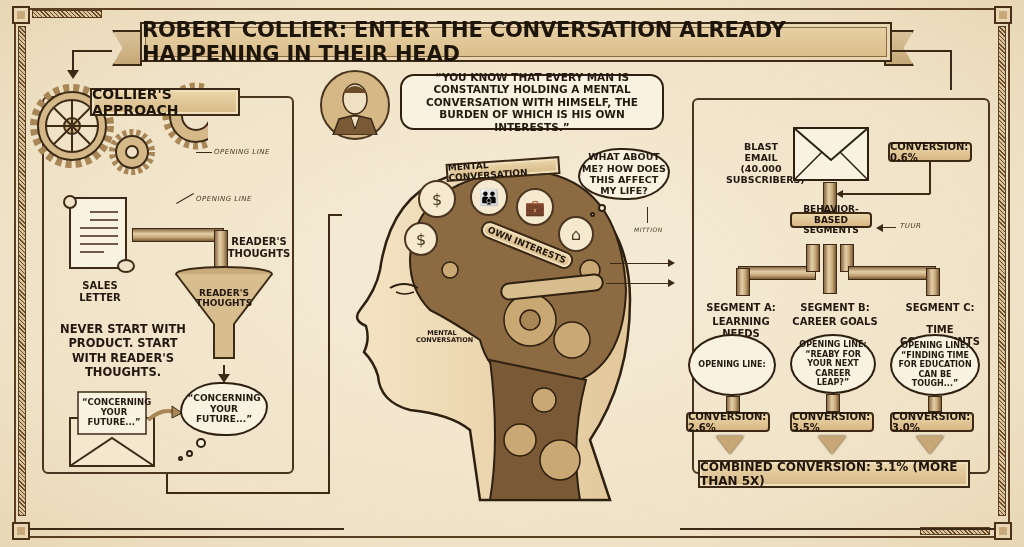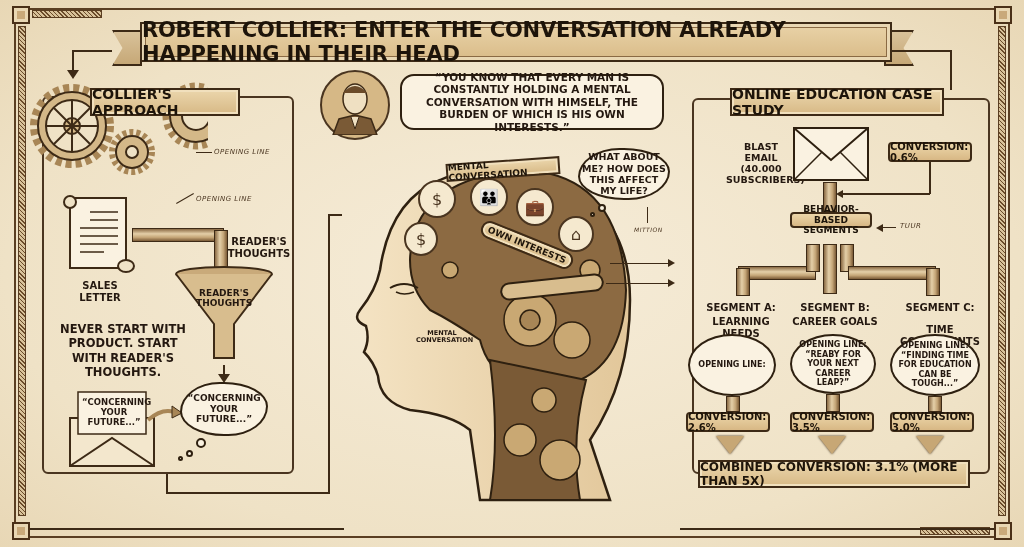--- a/index.html
+++ b/index.html
@@ -208,21 +208,20 @@
   <div class="small-hand" style="left:634px; top:226px; font-size:6px;">Mittion</div>
 
   <div class="txt" style="left:416px; top:330px; width:52px; font-size:6.5px;">Mental Conversation</div>
 
   <div class="line" style="left:610px; top:263px; width:60px; height:1px;"></div>
   <div class="arrow-right" style="left:668px; top:259px;"></div>
   <div class="line" style="left:606px; top:283px; width:64px; height:1px;"></div>
   <div class="arrow-right" style="left:668px; top:279px;"></div>
 
   <div class="panel" style="left:692px; top:98px; width:298px; height:376px;"></div>
-  <div class="panel-label" style="left:730px; top:88px; width:214px; height:28px; font-size:14px;">Online Education Case Study</div>
 
   <div class="txt" style="left:726px; top:142px; width:70px; font-size:9.5px;">Blast Email (40.000 subscribers)</div>
   <svg class="abs" style="left:792px; top:126px;" width="78" height="56">
     <rect x="2" y="2" width="74" height="52" fill="#faf2e1" stroke="#2e2010" stroke-width="2"></rect>
     <path d="M2 2 L39 34 L76 2" fill="none" stroke="#2e2010" stroke-width="2"></path>
     <path d="M2 54 L30 26 M76 54 L48 26" stroke="#2e2010" stroke-width="1.5"></path>
   </svg>
   <div class="tag" style="left:888px; top:142px; width:84px; height:20px;">Conversion: 0.6%</div>
   <div class="line" style="left:929px; top:162px; width:2px; height:32px;"></div>
   <div class="line" style="left:842px; top:193px; width:88px; height:2px;"></div>

